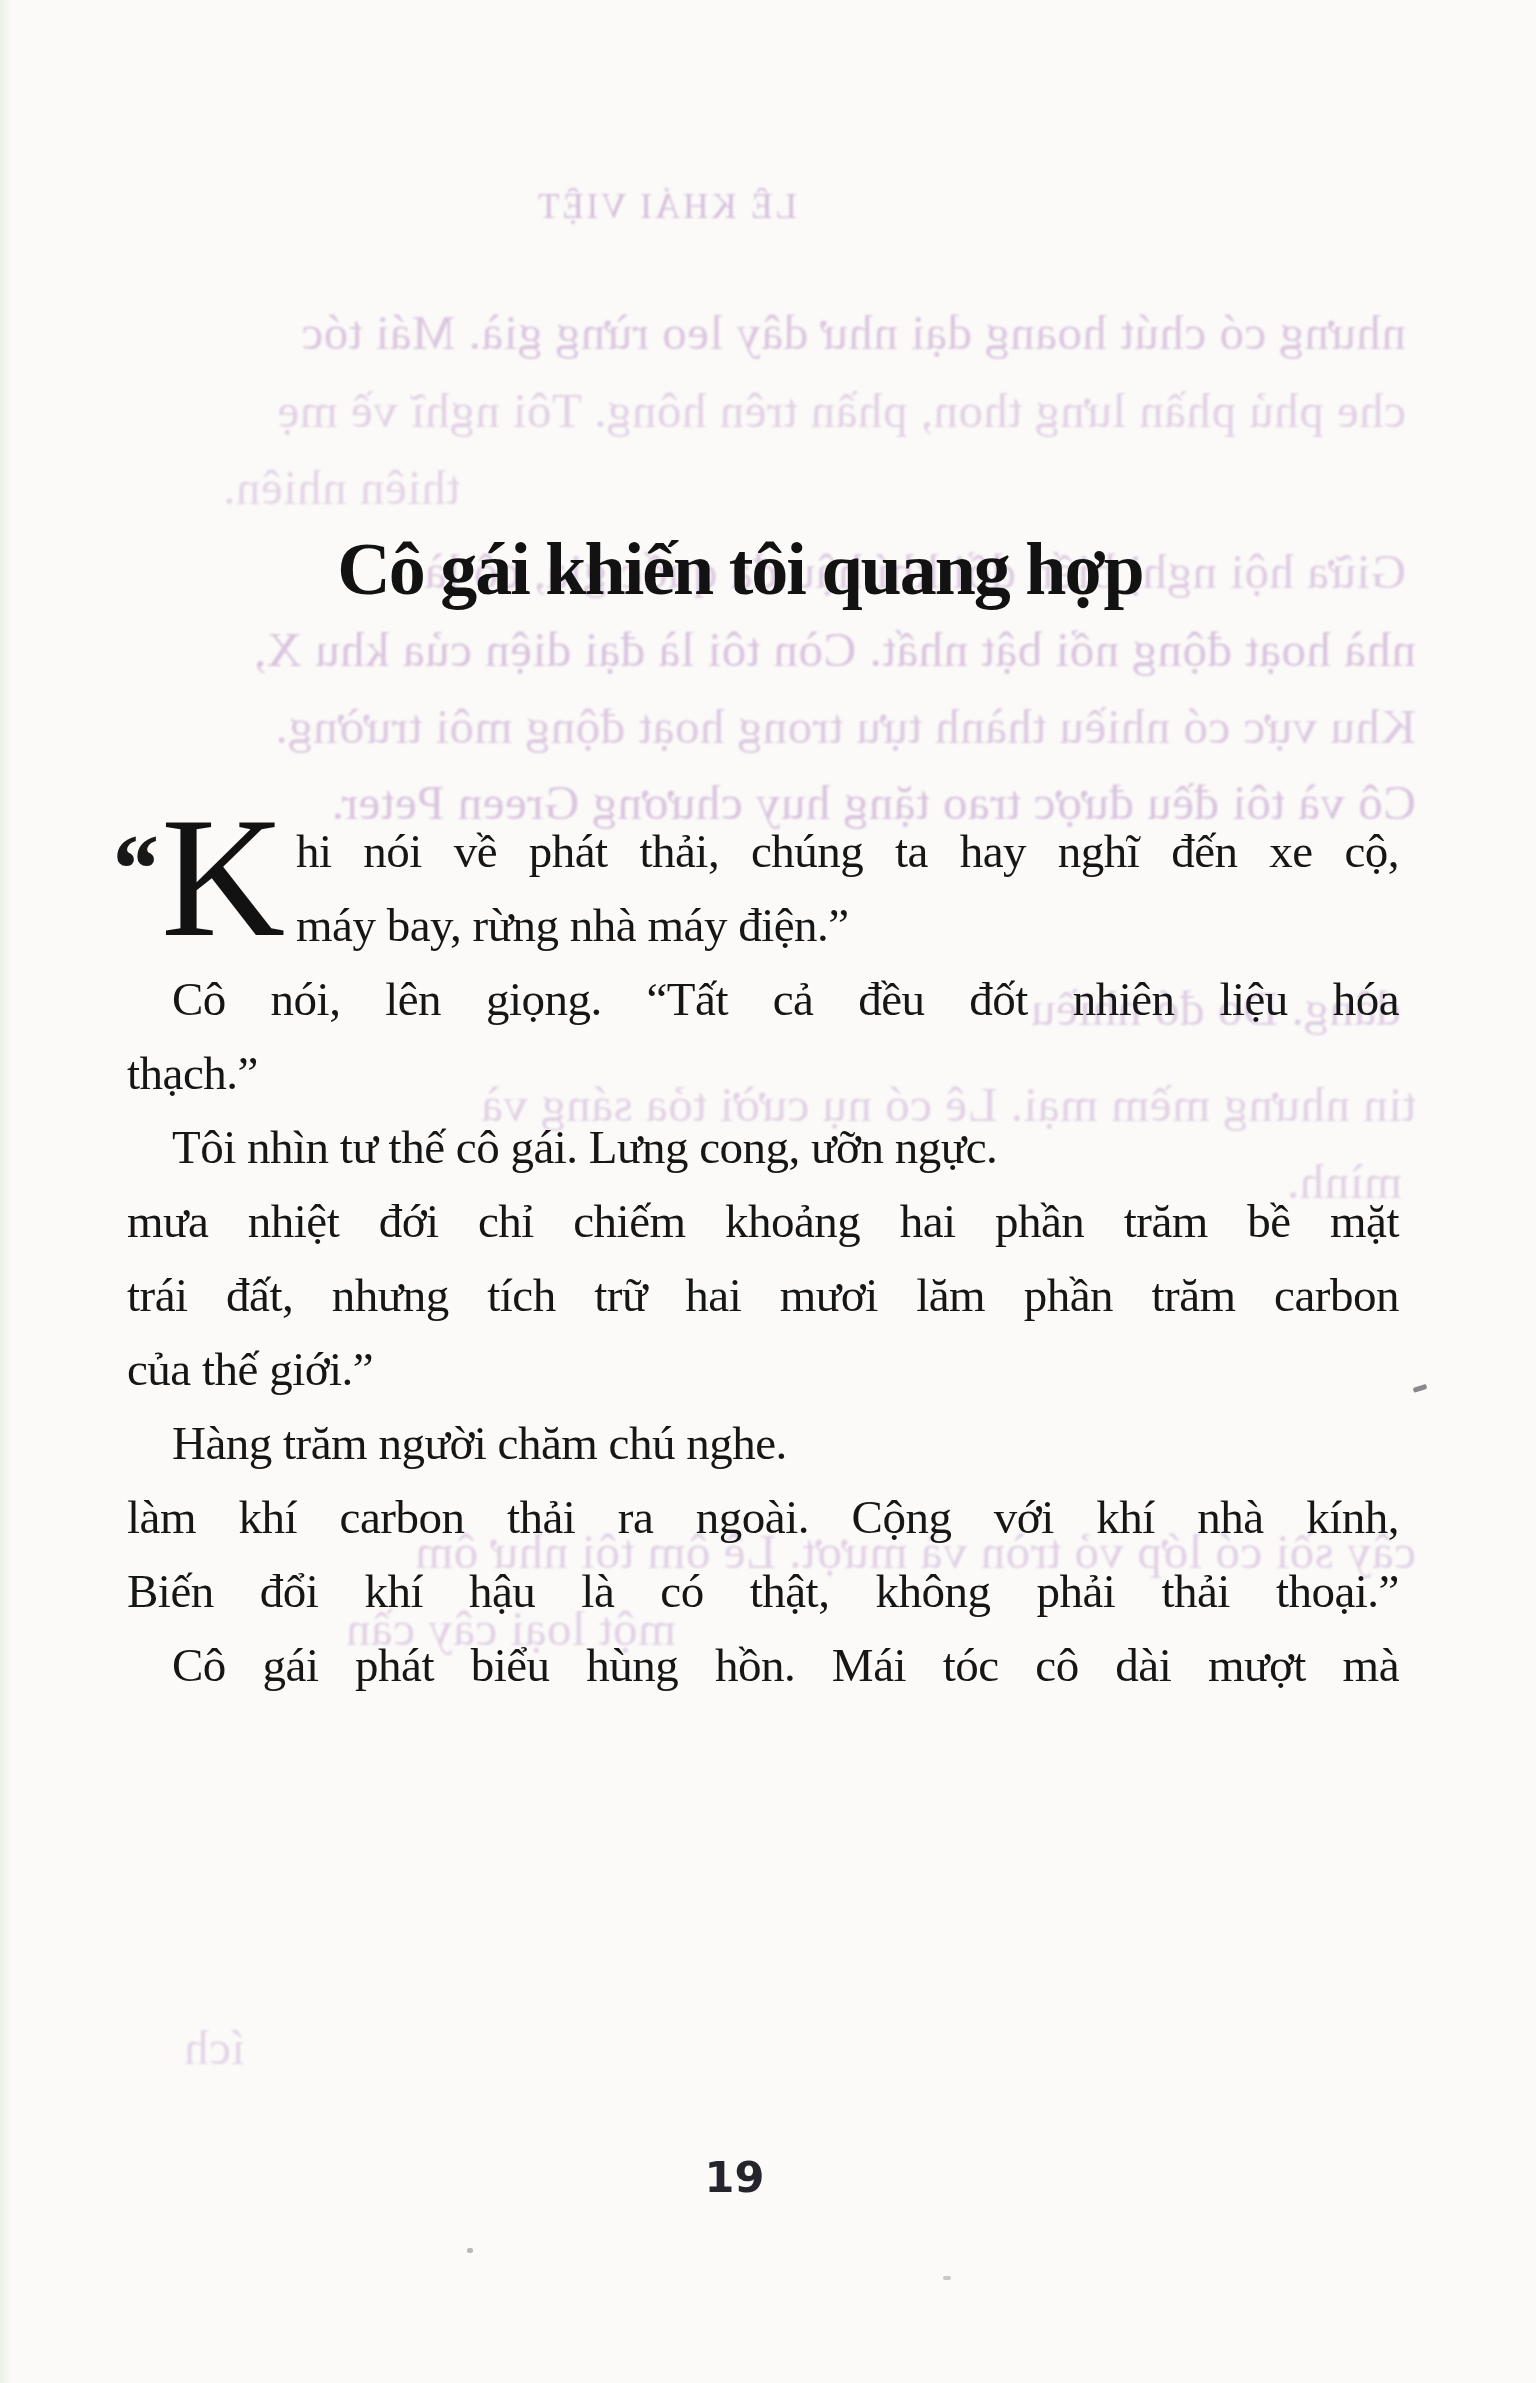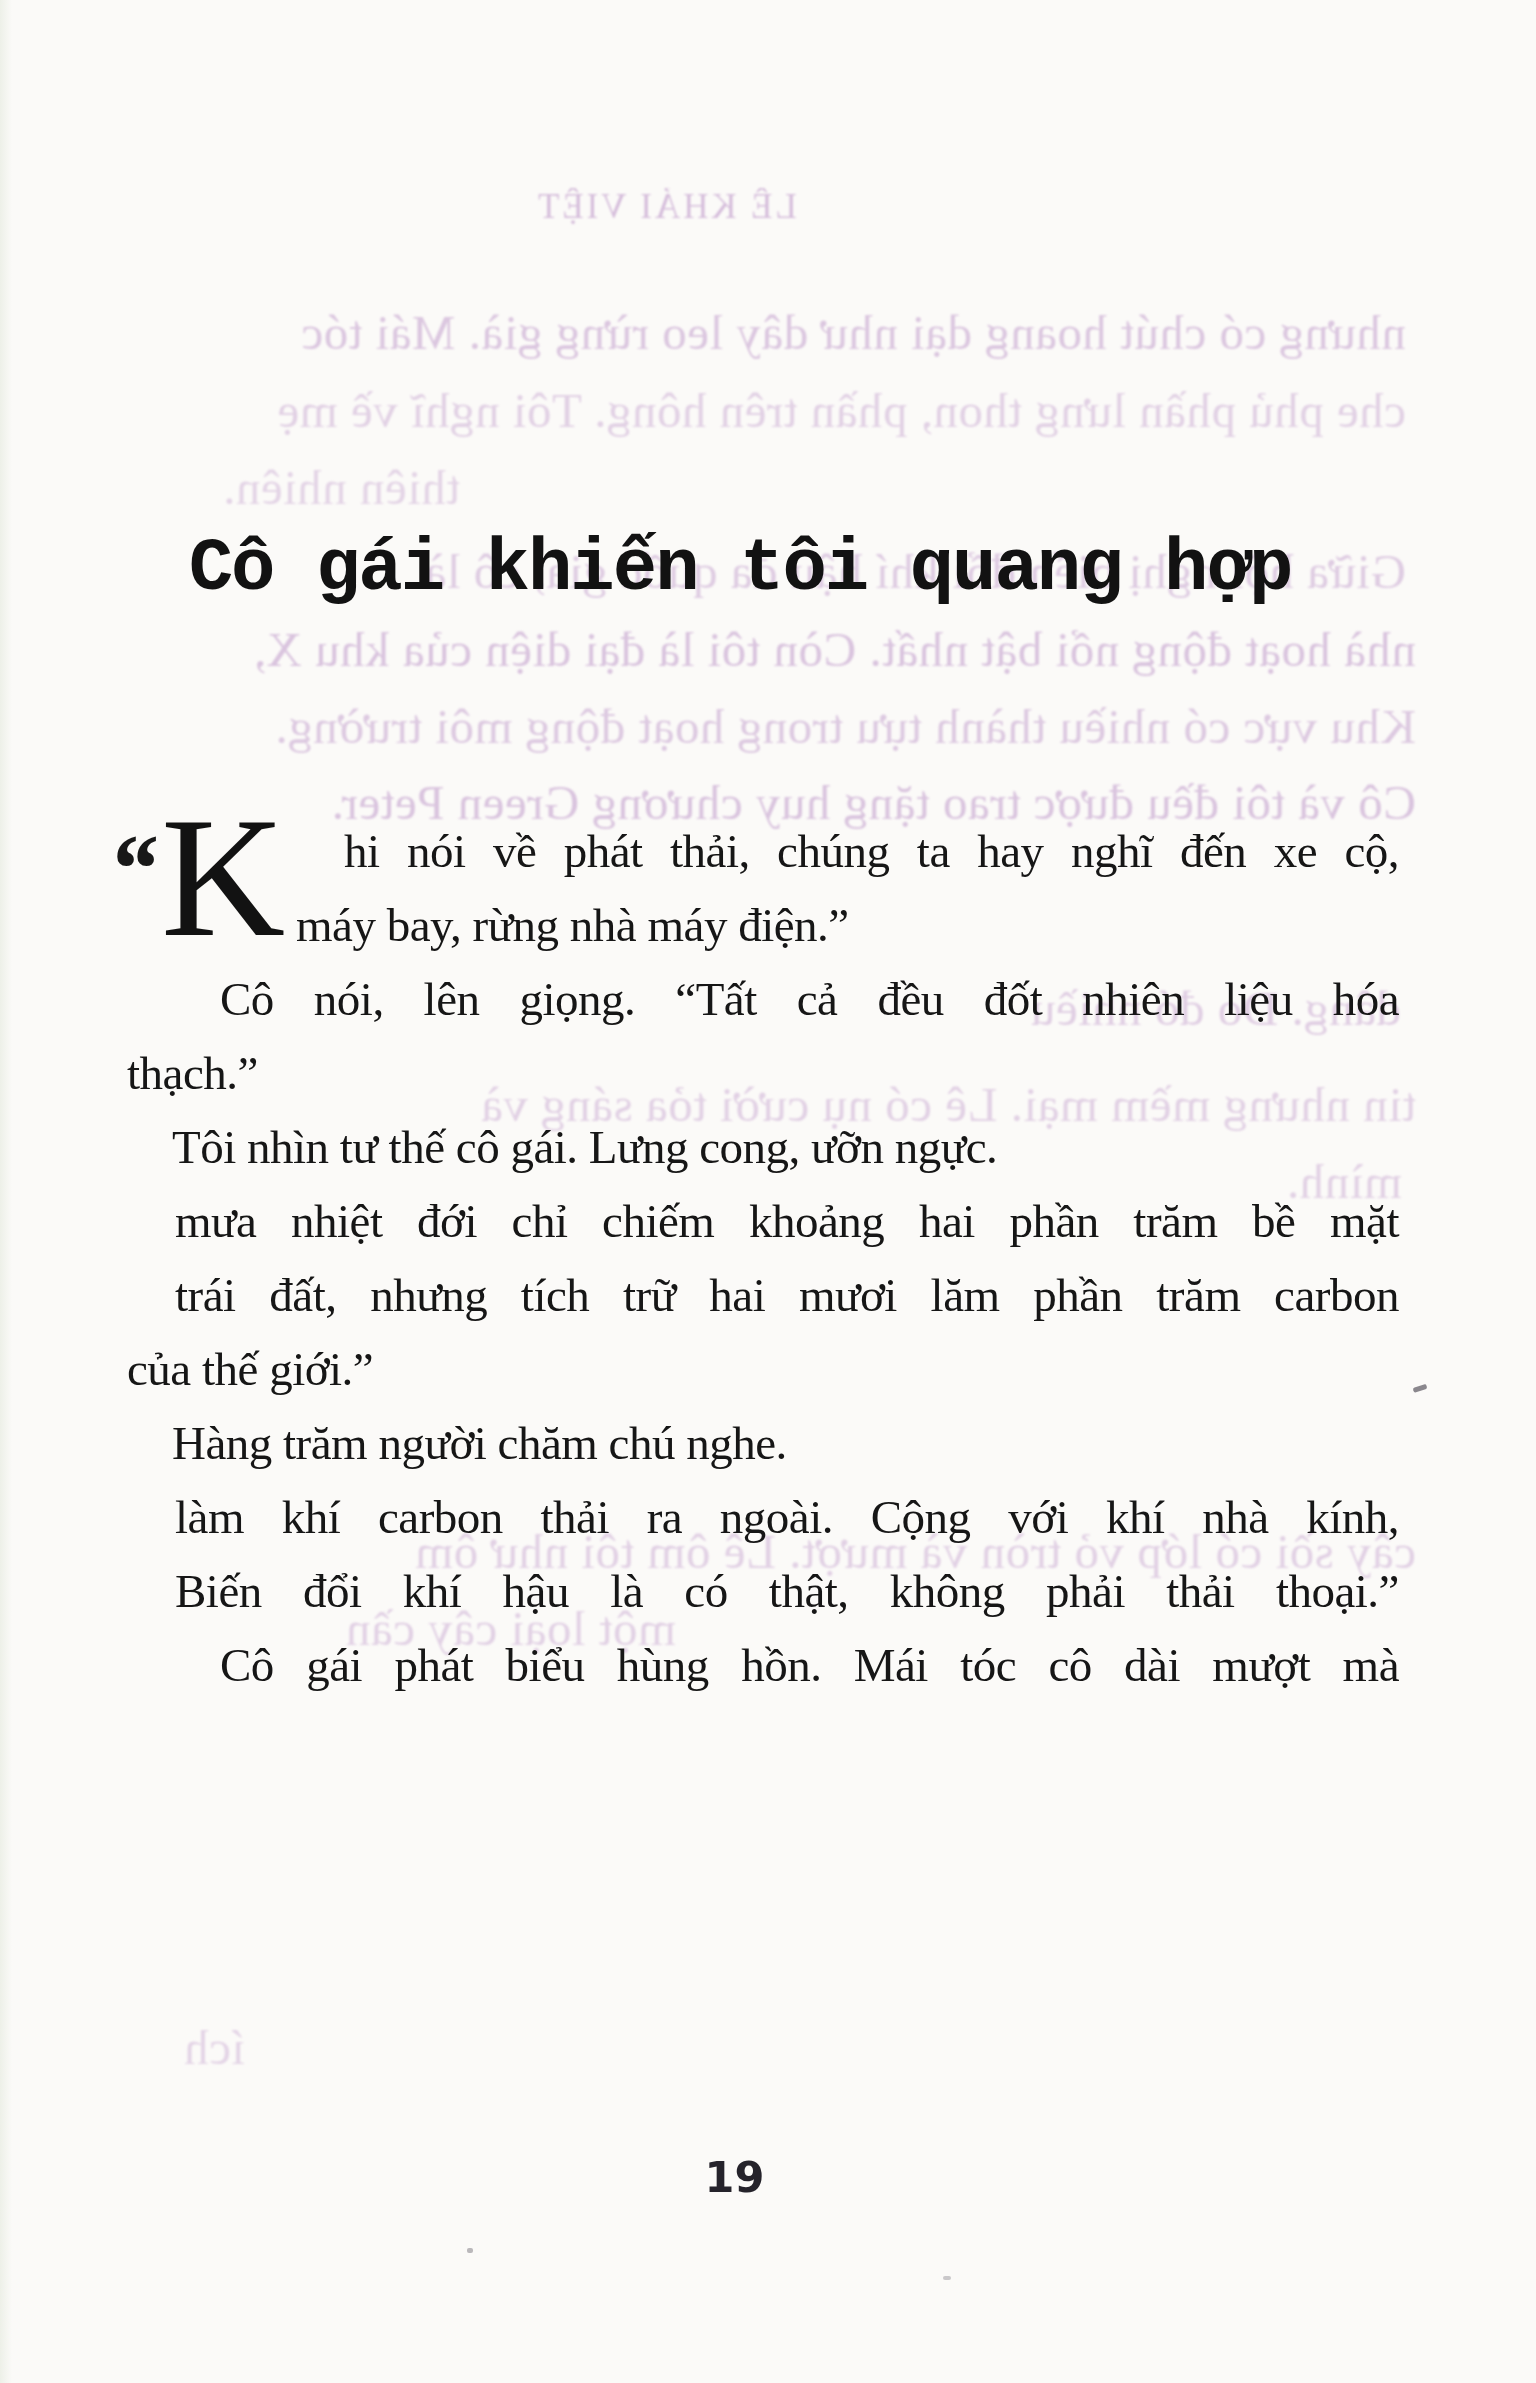--- a/index.html
+++ b/index.html
@@ -17,29 +17,29 @@
   .ghost-line {
     position:absolute; white-space:nowrap; overflow:hidden;
     transform:scaleX(-1); color:#a874b8; filter:blur(1.3px);
     line-height:1.1; letter-spacing:0.5px;
   }
   .ghost-header { letter-spacing:2.9px; text-align:center; }
   
   .title {
     position:absolute; left:0; top:482px; width:1480px;
     text-align:center; font-size:74px; color:#121212;
-    letter-spacing:-2px; line-height:1;font-family:Liberation Mono, monospace;
+    letter-spacing:-2px; line-height:1;
   }
   
   .bodyblock {
     position:absolute; left:127px; top:814px; width:1272px;
     font-size:47px; line-height:74px; color:#161616; letter-spacing:-0.5px;
   }
   .tl { height:74px; text-align:justify; text-align-last:left; text-justify:inter-word; }
-  .tl.j { text-align-last:justify;margin-left:48px; }
+  .tl.j { text-align-last:justify; }
   .tl.indent { text-indent:45px; }
   .tl.dc { padding-left:169px; }
   
   .drop-quote {
     position:absolute; left:108px; top:819px; font-size:98px;
     font-style:italic; font-weight:bold; letter-spacing:-7.8px; color:#181818; line-height:1;
   }
   .drop-cap {
     position:absolute; left:161px; top:791px; font-size:172px;
     line-height:1; color:#121212;

